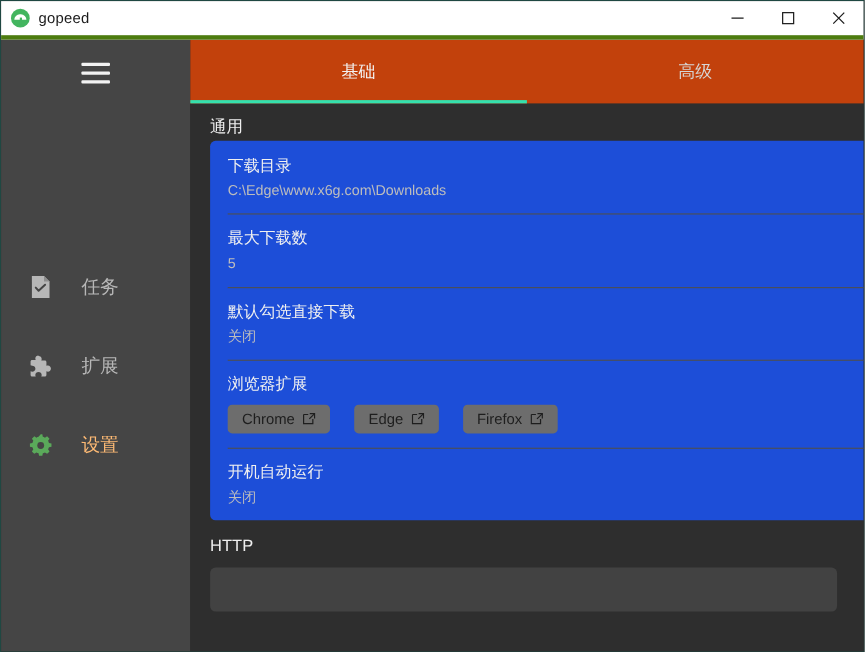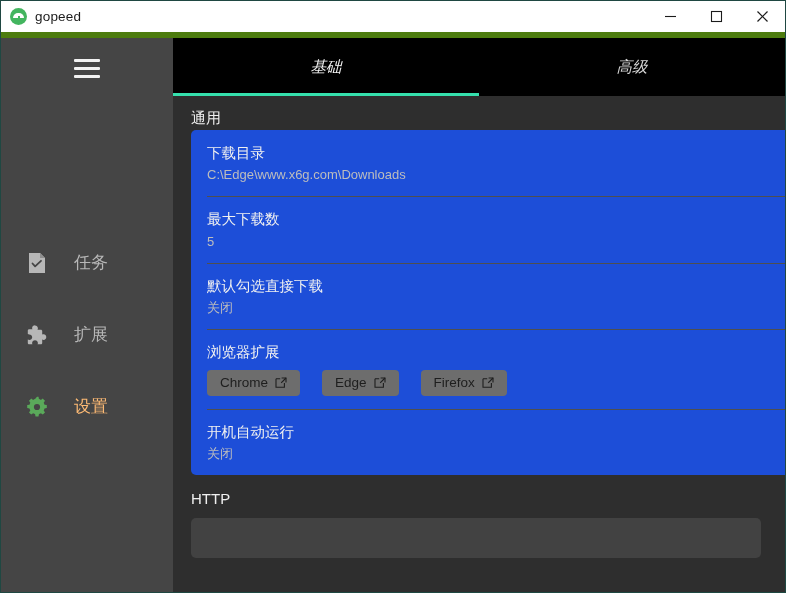--- a/index.html
+++ b/index.html
@@ -25,21 +25,21 @@
     position: relative;
   }
 
   
   .titlebar {
     height: 31px;
     min-height: 31px;
     background: #ffffff;
     display: flex;
     align-items: center;
-    border-bottom: 6px solid #4d7c0f;
+    border-bottom: 4px solid #4d7c0f;
     position: relative;
     z-index: 5;
   }
   .title-left {
     display: flex;
     align-items: center;
     padding-left: 9px;
     gap: 8px;
   }
   .logo {
@@ -159,24 +159,23 @@
     flex: 1;
     min-width: 0;
     display: flex;
     flex-direction: column;
     background: #2e2e2e;
     position: relative;
   }
   .tabbar {
     height: 58px;
     min-height: 58px;
-    background: #000000;
-    display: flex;
-    position: relative;
-    font-style: italic;
+    background: #c2410c;
+    display: flex;
+    position: relative;
   }
   .tab {
     flex: 1;
     display: flex;
     align-items: center;
     justify-content: center;
     color: #d6d6d6;
     font-size: 15.5px;
     position: relative;
   }

